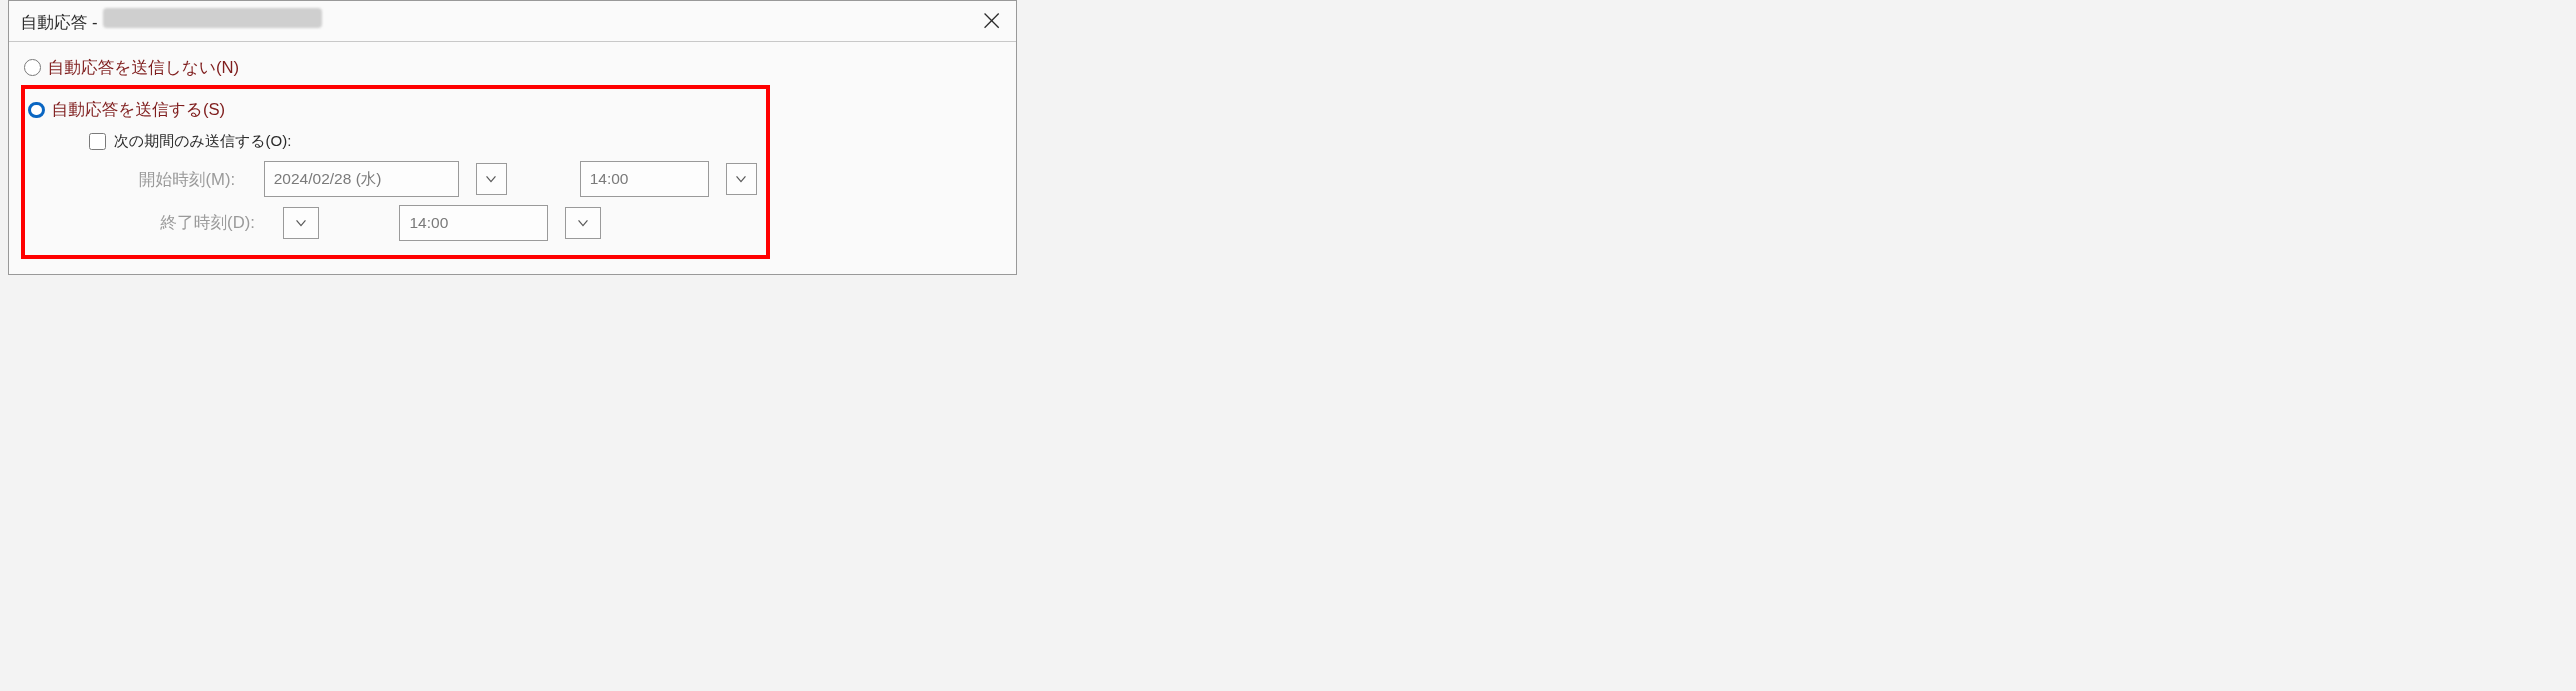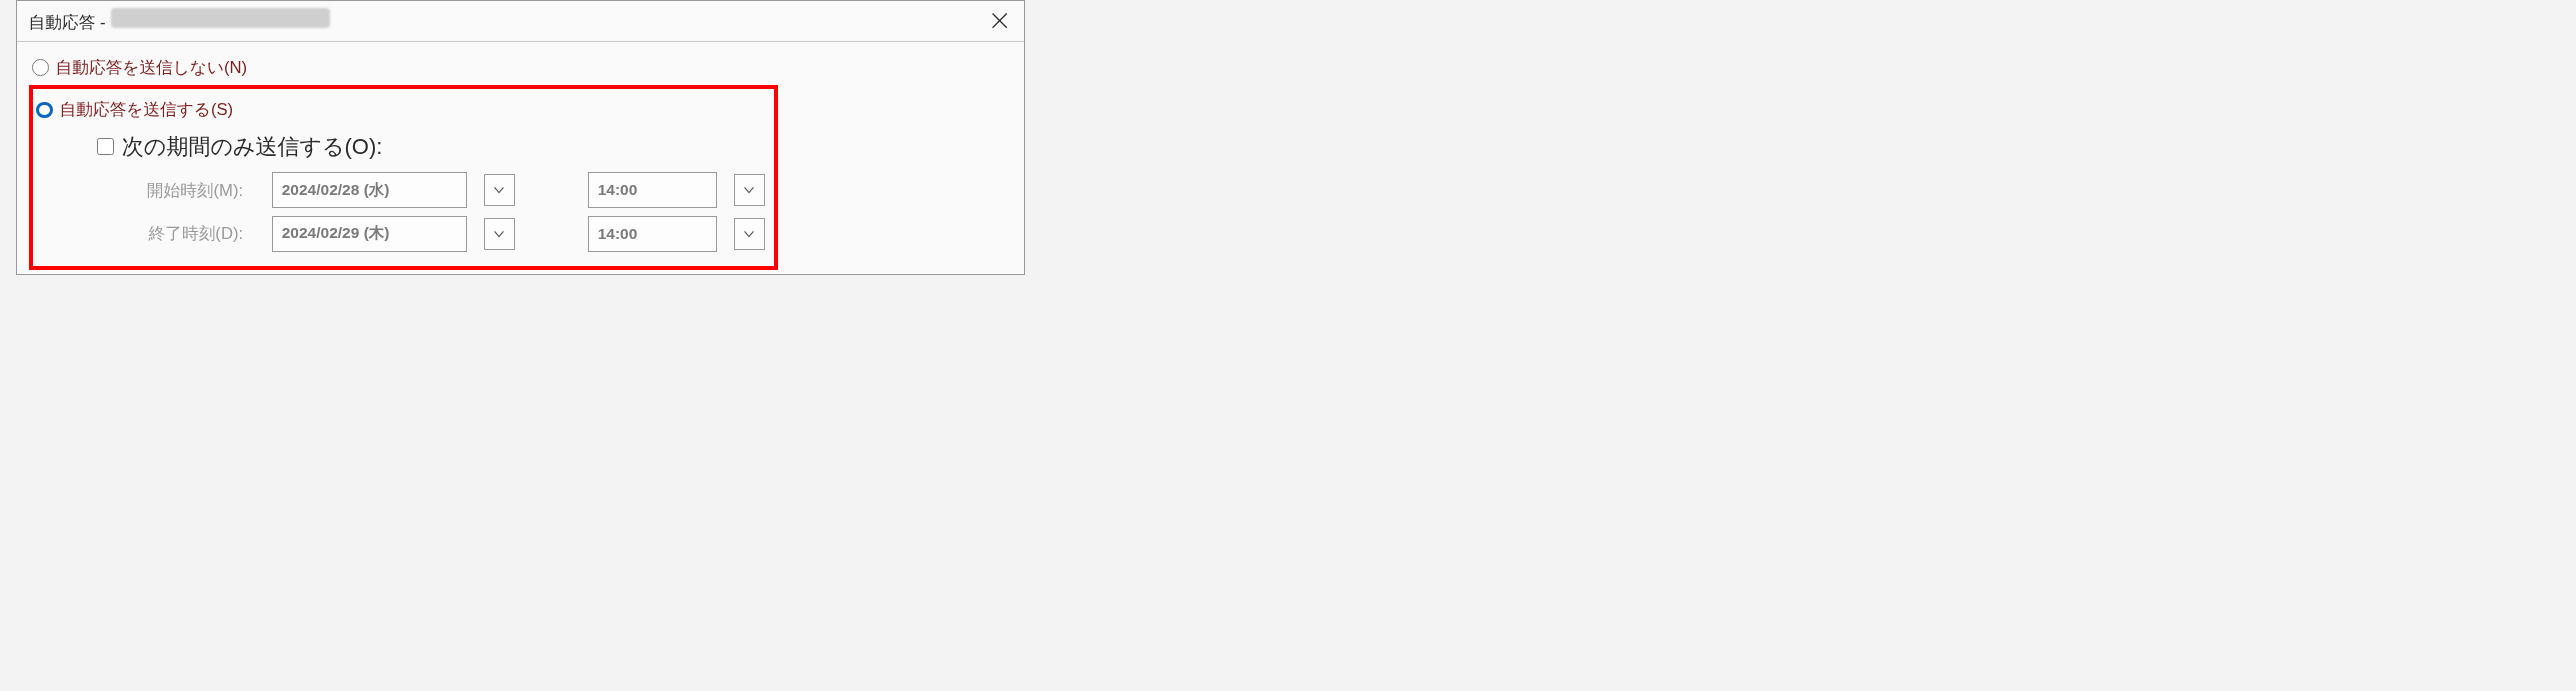--- a/index.html
+++ b/index.html
@@ -6,21 +6,21 @@
     body {
       font-family: "Yu Gothic UI", "Meiryo", sans-serif;
       font-size: 15.5px;
       background: #f3f3f3;
       width: 2576px;
       height: 691px;
       position: relative;
     }
     .dialog {
       position: absolute;
-      left: 16px;
+      left: 8px;
       top: 0;
       width: 1009px;
       height: 275px;
       background: #fafafa;
       border: 0.6px solid #999;
     }
     .titlebar {
       display: flex;
       align-items: center;
       justify-content: space-between;
@@ -80,21 +80,21 @@
     .highlight-box {
       border: 4.5px solid #ff0000;
       padding: 5.2px 9px 10.3px 3.9px;
       margin-top: 1px;
       width: 749px;
     }
     .checkbox-row {
       display: flex;
       align-items: center;
       gap: 7.7px;
-      font-size: 22px;
+      font-size: 15px;
       color: #2b2b2b;
       padding: 5.2px 0 6.4px 61px;
     }
     .checkbox {
       width: 16.7px;
       height: 16.7px;
       border: 1.3px solid #7a7a7a;
       border-radius: 2.6px;
       background: #fff;
     }
@@ -113,21 +113,20 @@
     }
     .date-field, .time-field {
       height: 32px;
       border: 0.6px solid #9a9a9a;
       background: #fdfdfd;
       display: flex;
       align-items: center;
       padding: 17px 9px;
       font-size: 15.5px;
       color: #7a7a7a;
-      font-weight: bold;
     }
     .date-field { width: 227px; }
     .time-field { width: 149px; text-align: center; }
     .chev-btn {
       width: 36px;
       height: 32px;
       border: 0.6px solid #9a9a9a;
       background: #fdfdfd;
       display: flex;
       align-items: center;
@@ -189,23 +188,20 @@
         </div>
         <div class="chev-btn">
           <svg width="14" height="14" viewBox="0 0 22 22">
               <polyline points="4,7 11,15 18,7" fill="none" stroke="#5a5a5a" stroke-width="2"></polyline>
             </svg>
         </div>
       </div>
 
       <div class="datetime-row">
         <span class="dt-label">終了時刻(D):</span>
-        <div class="date-field">
-          <span>2024/02/29 (木)</span>
-        </div>
         <div class="chev-btn">
           <svg width="14" height="14" viewBox="0 0 22 22">
               <polyline points="4,7 11,15 18,7" fill="none" stroke="#5a5a5a" stroke-width="2"></polyline>
             </svg>
         </div>
         <div class="gap"></div>
         <div class="time-field">
           <span>14:00</span>
         </div>
         <div class="chev-btn">

